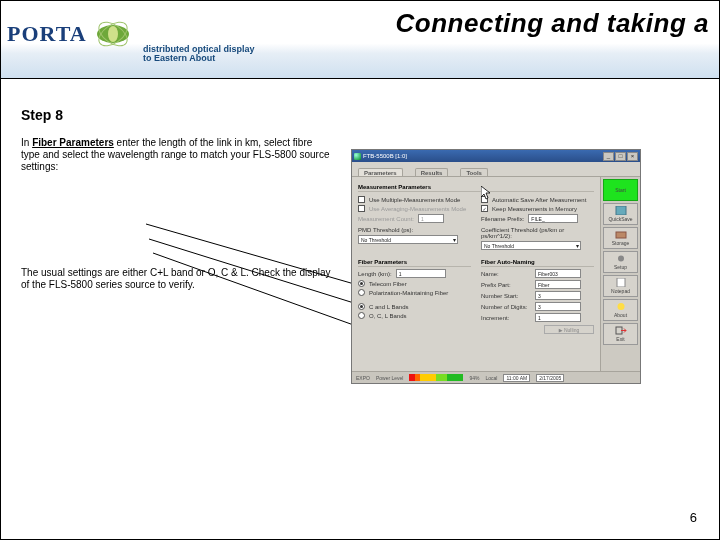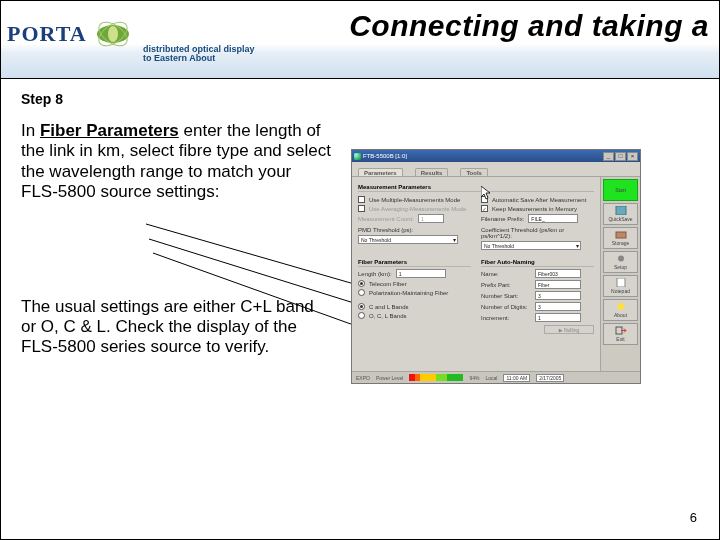--- a/index.html
+++ b/index.html
@@ -5,24 +5,24 @@
   * { box-sizing: border-box; margin: 0; padding: 0; }
   html, body { width: 720px; height: 540px; font-family: Arial, Helvetica, sans-serif; background: #fff; color: #000; }
   .slide { position: relative; width: 720px; height: 540px; border: 1px solid #000; }
   .header { position: relative; height: 78px; border-bottom: 1px solid #000; background: linear-gradient(#fff 0%, #fff 55%, #e6eef6 68%, #cfe0f0 100%); }
   .logo-wrap { position: absolute; left: 6px; top: 16px; display: flex; align-items: center; gap: 6px; }
   .logo-text { font-family: "Times New Roman", serif; font-size: 22px; letter-spacing: 1px; }
   .logo-text .b { color: #1a3f7a; font-weight: 700; }
   .logo-shape { position: relative; margin: 0 2px; }
   .logo-shape svg { display: block; }
   .tagline { position: absolute; left: 142px; top: 44px; font-size: 9px; font-weight: 700; color: #174a7c; line-height: 1.05; }
-  .title { position: absolute; right: 10px; top: 8px; text-align: right; font-size: 30px; font-weight: 800; font-style: italic; letter-spacing: .5px; line-height: 1.12; }
-  .body { position: relative; padding: 12px 20px; height: calc(100% - 78px); }
+  .title { position: absolute; right: 10px; top: 8px; text-align: right; font-size: 26px; font-weight: 800; font-style: italic; letter-spacing: .5px; line-height: 1.12; }
+  .body { position: relative; padding: 28px 20px; height: calc(100% - 78px); }
   .step { font-weight: 700; font-size: 14px; margin-bottom: 14px; }
-  .para { font-size: 17px; max-width: 310px; margin-bottom: 24px; line-height: 1.2; }
+  .para { font-size: 10px; max-width: 310px; margin-bottom: 24px; line-height: 1.2; }
   .para .u { text-decoration: underline; font-weight: 700; }
   .page-num { position: absolute; right: 22px; bottom: 14px; font-size: 13px; }
 
   .app { position: absolute; top: 70px; left: 350px; width: 290px; height: 235px; border: 1px solid #777; background: #d6d3cc; font-size: 6px; color: #333; }
   .app .titlebar { height: 12px; background: linear-gradient(#3a6ab0, #2a4e8a); display: flex; align-items: center; justify-content: space-between; color: #fff; padding: 0 2px; }
   .app .tb-left { display:flex; align-items:center; gap:2px; }
   .app .tb-icon { width:7px; height:7px; background: radial-gradient(circle at 30% 30%, #9fd, #082); border-radius: 1px; }
   .app .tb-btns { display: flex; gap: 1px; }
   .app .tb-btn { width: 11px; height: 9px; background: #c9c7c1; border: 1px solid #888; line-height: 7px; text-align:center; font-size: 6px; color:#222; }
 

